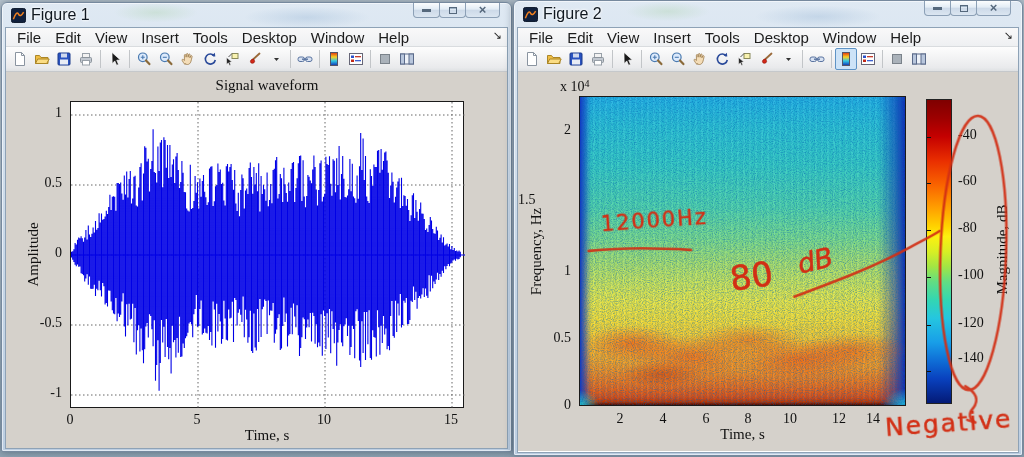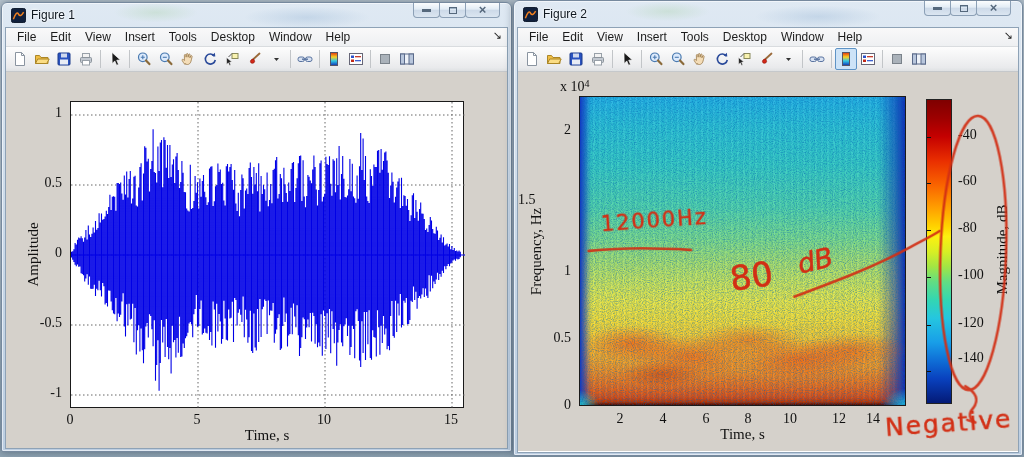--- a/index.html
+++ b/index.html
@@ -9,33 +9,33 @@
 
   
   .win { position:absolute; border:1px solid #76899e; border-radius:6px 6px 2px 2px;
     background:linear-gradient(180deg,#dfe9f3 0%,#c6d6e7 60%,#bccee2 100%);
     box-shadow:0 0 8px rgba(20,40,60,.45), inset 0 0 0 1px rgba(255,255,255,.55);
     padding:0 3px 3px 3px; }
   .titlebar { position:relative; height:24px; display:flex; align-items:center; padding-left:6px;
     background:radial-gradient(60px 14px at 30% 40%, rgba(150,200,140,.25), transparent 70%),
                radial-gradient(90px 16px at 60% 60%, rgba(120,160,200,.25), transparent 70%); }
   .app-ico { width:15px; height:15px; margin-right:5px; flex:0 0 auto; }
-  .title-text { font-size:12px; color:#101820; text-shadow:0 0 3px #fff, 0 0 3px #fff; }
+  .title-text { font-size:16px; color:#101820; text-shadow:0 0 3px #fff, 0 0 3px #fff; }
   .winbtns { position:absolute; top:0; right:8px; display:flex; }
   .wbtn { height:15px; width:27px; display:flex; align-items:center; justify-content:center;
     border:1px solid #8ca0b6; border-top:none; border-radius:0 0 4px 4px; margin-left:-1px;
     background:linear-gradient(180deg,#fbfdfe 0%,#e2ecf5 45%,#ccd9e8 50%,#dbe6f1 100%); }
   .wbtn.close { width:35px; }
   .g-min { width:9px; height:3px; background:#55687c; }
   .g-res { width:8px; height:7px; border:1px solid #55687c; box-shadow:inset 0 1px 0 #9fb2c4; }
   .g-cls { font-size:13px; font-weight:bold; color:#55687c; line-height:10px; }
   .winbody { background:#fff; border:1px solid #8ea2b6; }
   .menubar { position:relative; height:19px; background:linear-gradient(#f9f9f9,#eef0f2);
     border-bottom:1px solid #d9dcdf; display:flex; align-items:center; padding-left:4px; }
-  .menuitem { font-size:12px; color:#1c1c1c; padding:1px 7px; cursor:default; }
+  .menuitem { font-size:15px; color:#1c1c1c; padding:1px 7px; cursor:default; }
   .dock-arrow { position:absolute; right:5px; top:1px; font-size:11px; color:#222; }
   .toolbar { height:25px; background:linear-gradient(#fdfdfd,#e9eaec 85%,#dfe1e3);
     border-bottom:1px solid #c5c8cb; display:flex; align-items:center; padding-left:3px; }
   .tico { width:22px; height:22px; display:flex; align-items:center; justify-content:center; border:1px solid transparent; border-radius:2px; }
   .tico.pressed { background:#cde3f7; border-color:#5e93c5; }
   .tsep { width:1px; height:18px; background:#c2c5c8; margin:0 3px; }
   .client { position:relative; background:#d5d1cb; overflow:hidden; }
 
   
   .ptitle { position:absolute; text-align:center; font-family:"Liberation Serif", serif; font-size:15px; color:#111; }
@@ -229,20 +229,21 @@
           </div>
           <div class="tico">
             <svg viewBox="0 0 16 16" width="16" height="16">
               <rect x="1.5" y="3" width="13" height="10" fill="#eef2f8" stroke="#5a6a8a"></rect>
               <rect x="1.5" y="3" width="4" height="10" fill="#b8c6dc" stroke="#5a6a8a"></rect>
               <rect x="10" y="3" width="4.5" height="10" fill="#b8c6dc" stroke="#5a6a8a"></rect>
             </svg>
           </div>
         </div>
       <div class="client" style="height:376px;">
+        <div class="ptitle" style="left:64px; top:5px; width:394px;">Signal waveform</div>
         <div class="alabel rot" style="left:-43px; top:174px; width:140px;">Amplitude</div>
         <div class="alabel" style="left:64px; top:355px; width:394px;">Time, s</div>
         <div id="axes1">
           <svg id="grid1" width="394" height="307">
               <line x1="0" x2="394" y1="13" y2="13" stroke="#666" stroke-dasharray="1.5,2.5"></line>
               <line x1="0" x2="394" y1="83" y2="83" stroke="#666" stroke-dasharray="1.5,2.5"></line>
               <line x1="0" x2="394" y1="153" y2="153" stroke="#666" stroke-dasharray="1.5,2.5"></line>
               <line x1="0" x2="394" y1="223" y2="223" stroke="#666" stroke-dasharray="1.5,2.5"></line>
               <line x1="0" x2="394" y1="293" y2="293" stroke="#666" stroke-dasharray="1.5,2.5"></line>
               <line x1="127" x2="127" y1="0" y2="307" stroke="#666" stroke-dasharray="1.5,2.5"></line>

